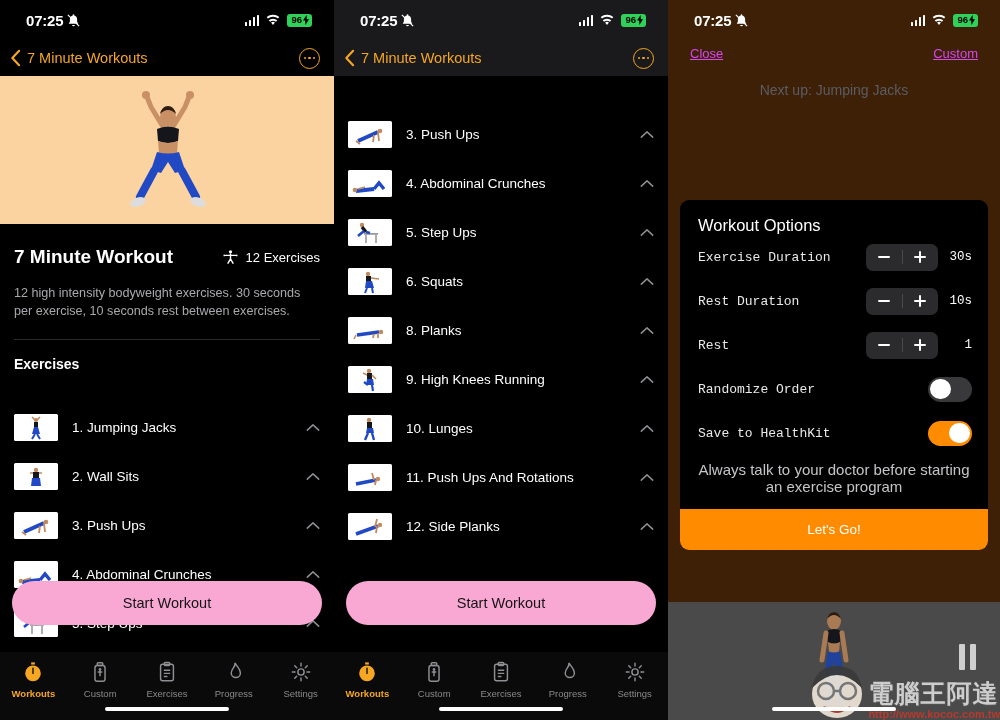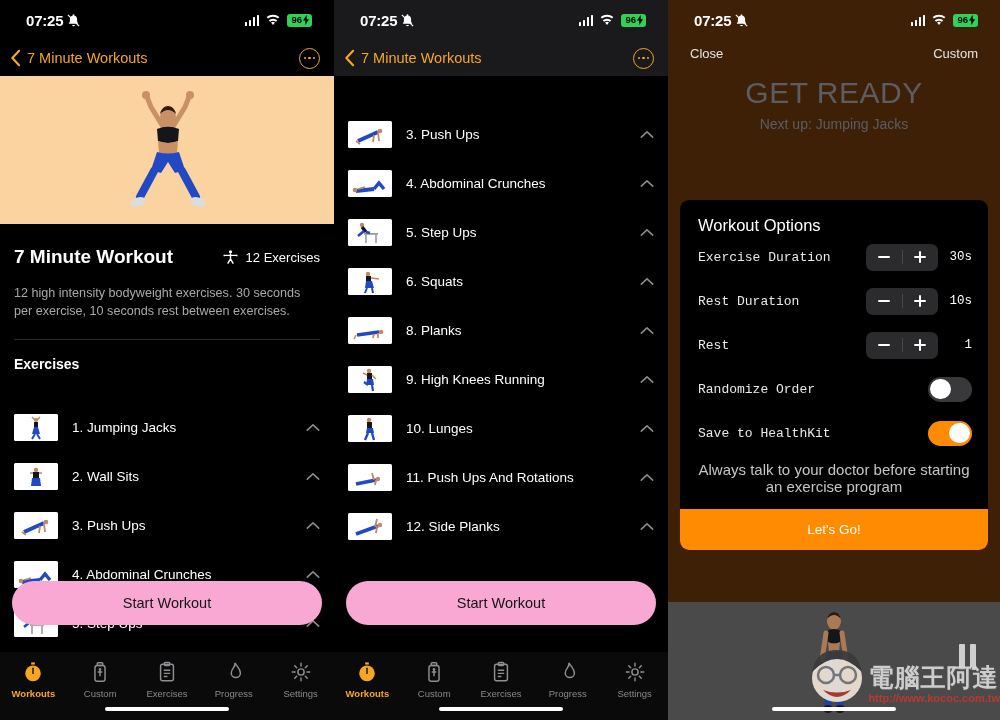--- a/index.html
+++ b/index.html
@@ -107,21 +107,21 @@
   .tab .tlabel { font-size: 9.5px; color: #8a8a8e; }
   .tab.active .tlabel { color: #f5a623; font-weight: bold; }
   .home-ind {
     position: absolute; bottom: 9px; left: 50%; transform: translateX(-50%);
     width: 124px; height: 4.5px; border-radius: 3px; background: #fff; z-index: 30;
   }
 
   
   .p3-nav {
     height: 26px; display: flex; align-items: center; justify-content: space-between;
-    padding: 0 22px; color: #e5e5e5; font-size: 13px;
+    padding: 0 22px; color: #d946ef; font-size: 13px; text-decoration: underline;
   }
   .get-ready {
     text-align: center; padding-top: 10px;
   }
   .gr-title { font-size: 30px; color: #5c5c64; letter-spacing: 0.5px; }
   .gr-sub { font-size: 14px; color: #5c5c64; margin-top: 6px; }
 
   .opt-card {
     position: absolute; left: 12px; right: 12px; top: 200px;
     background: #000; border-radius: 9px; overflow: hidden;
@@ -169,21 +169,21 @@
   .p3-bottom {
     position: absolute; left: 0; right: 0; bottom: 0; height: 118px;
     background: #4a4a4a; overflow: hidden;
   }
   .p3-bottom .runner { position: absolute; left: 50%; bottom: 0; transform: translateX(-50%); }
   .pause-ic {
     position: absolute; right: 24px; top: 42px; display: flex; gap: 5px;
   }
   .pause-ic i { width: 6px; height: 26px; background: #cfcfcf; display:block; border-radius:1px; }
   .watermark {
-    position: absolute; right: 0px; bottom: 16px; display: flex; align-items: flex-end;
+    position: absolute; right: 0px; bottom: 0px; display: flex; align-items: flex-end;
     opacity: 0.92; pointer-events: none;
   }
   .wm-text { display: flex; flex-direction: column; align-items: flex-start; }
   .wm-cn {
     font-size: 25px; color: #d9d9d9; letter-spacing: 1px;
     font-family: "DejaVu Sans", sans-serif; font-weight: bold;
     text-shadow: 1px 1px 0 #555;
   }
   .wm-url { font-size: 11px; color: #c0392b; font-weight: bold; margin-top: -2px; }
 </style>
@@ -682,21 +682,20 @@
         </span>
       </div>
     </div>
 
     <div class="p3-nav">
       <span>Close</span>
       <span>Custom</span>
     </div>
 
     <div class="get-ready">
-      <div class="gr-title">GET READY</div>
       <div class="gr-sub">Next up: Jumping Jacks</div>
     </div>
 
     <div class="opt-card">
       <div class="opt-title">Workout Options</div>
       <div id="opt-rows">
           <div class="opt-row">
             <span class="opt-label">Exercise Duration</span>
             <span class="stepper">
               <span class="half">

